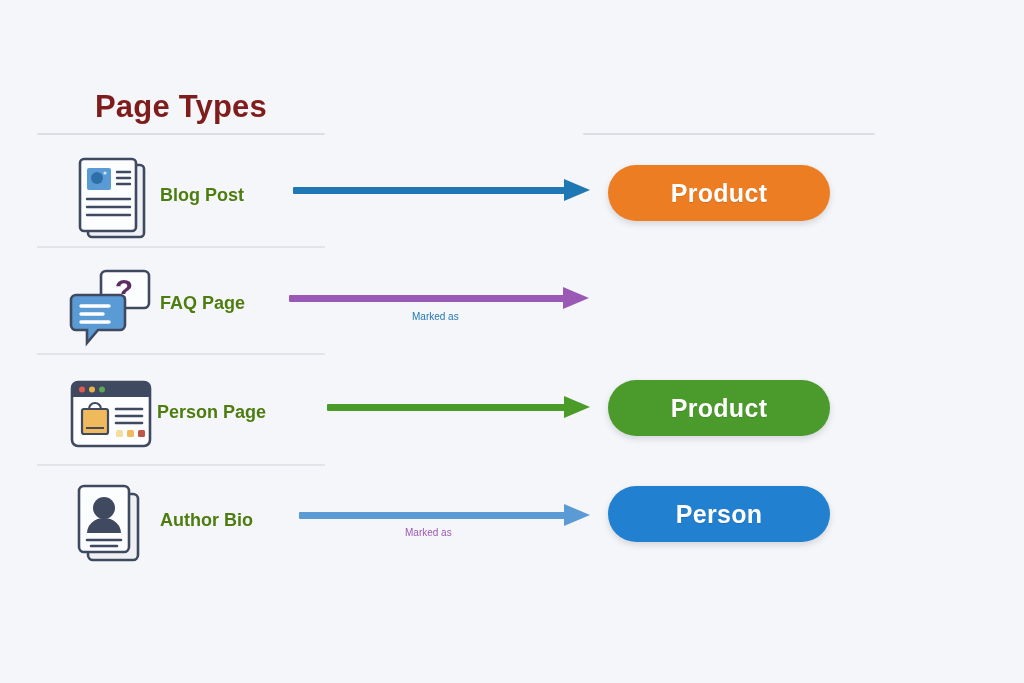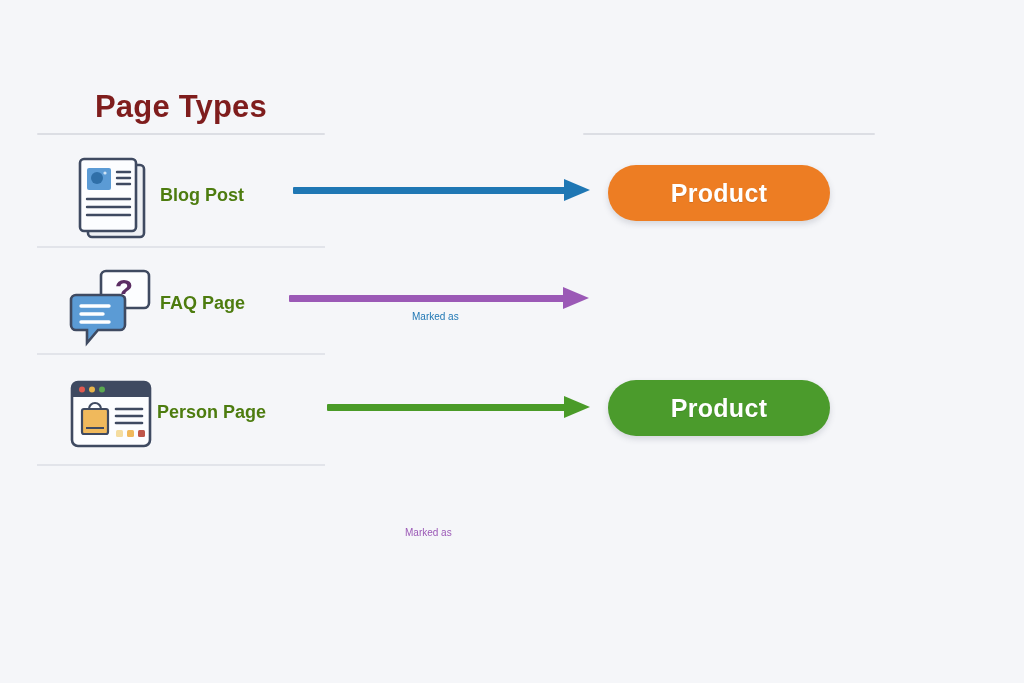--- a/index.html
+++ b/index.html
@@ -165,14 +165,38 @@
     <div class="row-label" style="left:157px">Person Page</div>
 
     <div class="arrow" style="left:327px; top:38px; width:263px">
       <div class="shaft" style="width:241px; background:#4a9b28"></div>
       <div class="head" style="left:237px; border-left:26px solid #4a9b28"></div>
     </div>
 
     <div class="pill" style="top:18px; background:#4b9b2c">Product</div>
   </div>
 
+  <div class="row" style="top:470px">
+
+    <div class="icon-wrap">
+      <svg width="96" height="96" viewBox="0 0 96 96">
+        <rect x="26" y="18" width="50" height="66" rx="5" fill="#eef0f4" stroke="#3f4a61" stroke-width="2.6"></rect>
+        <rect x="17" y="10" width="50" height="66" rx="5" fill="#fcfdff" stroke="#3f4a61" stroke-width="2.6"></rect>
+        <circle cx="42" cy="32" r="11" fill="#3f4a61"></circle>
+        <path d="M25 57 a17 15 0 0 1 34 0 Z" fill="#3f4a61"></path>
+        <g stroke="#3f4a61" stroke-width="2.6" stroke-linecap="round">
+          <line x1="25" y1="64" x2="59" y2="64"></line>
+          <line x1="29" y1="70" x2="55" y2="70"></line>
+        </g>
+      </svg>
+    </div>
+
+    <div class="row-label" style="left:160px">Author Bio</div>
+
+    <div class="arrow" style="left:299px; top:38px; width:291px">
+      <div class="shaft" style="width:269px; background:#5b9bd5"></div>
+      <div class="head" style="left:265px; border-left:26px solid #5b9bd5"></div>
+    </div>
+
+    <div class="pill" style="top:16px; background:#2180d0">Person</div>
+  </div>
 
 </div>
 
 </body></html>

